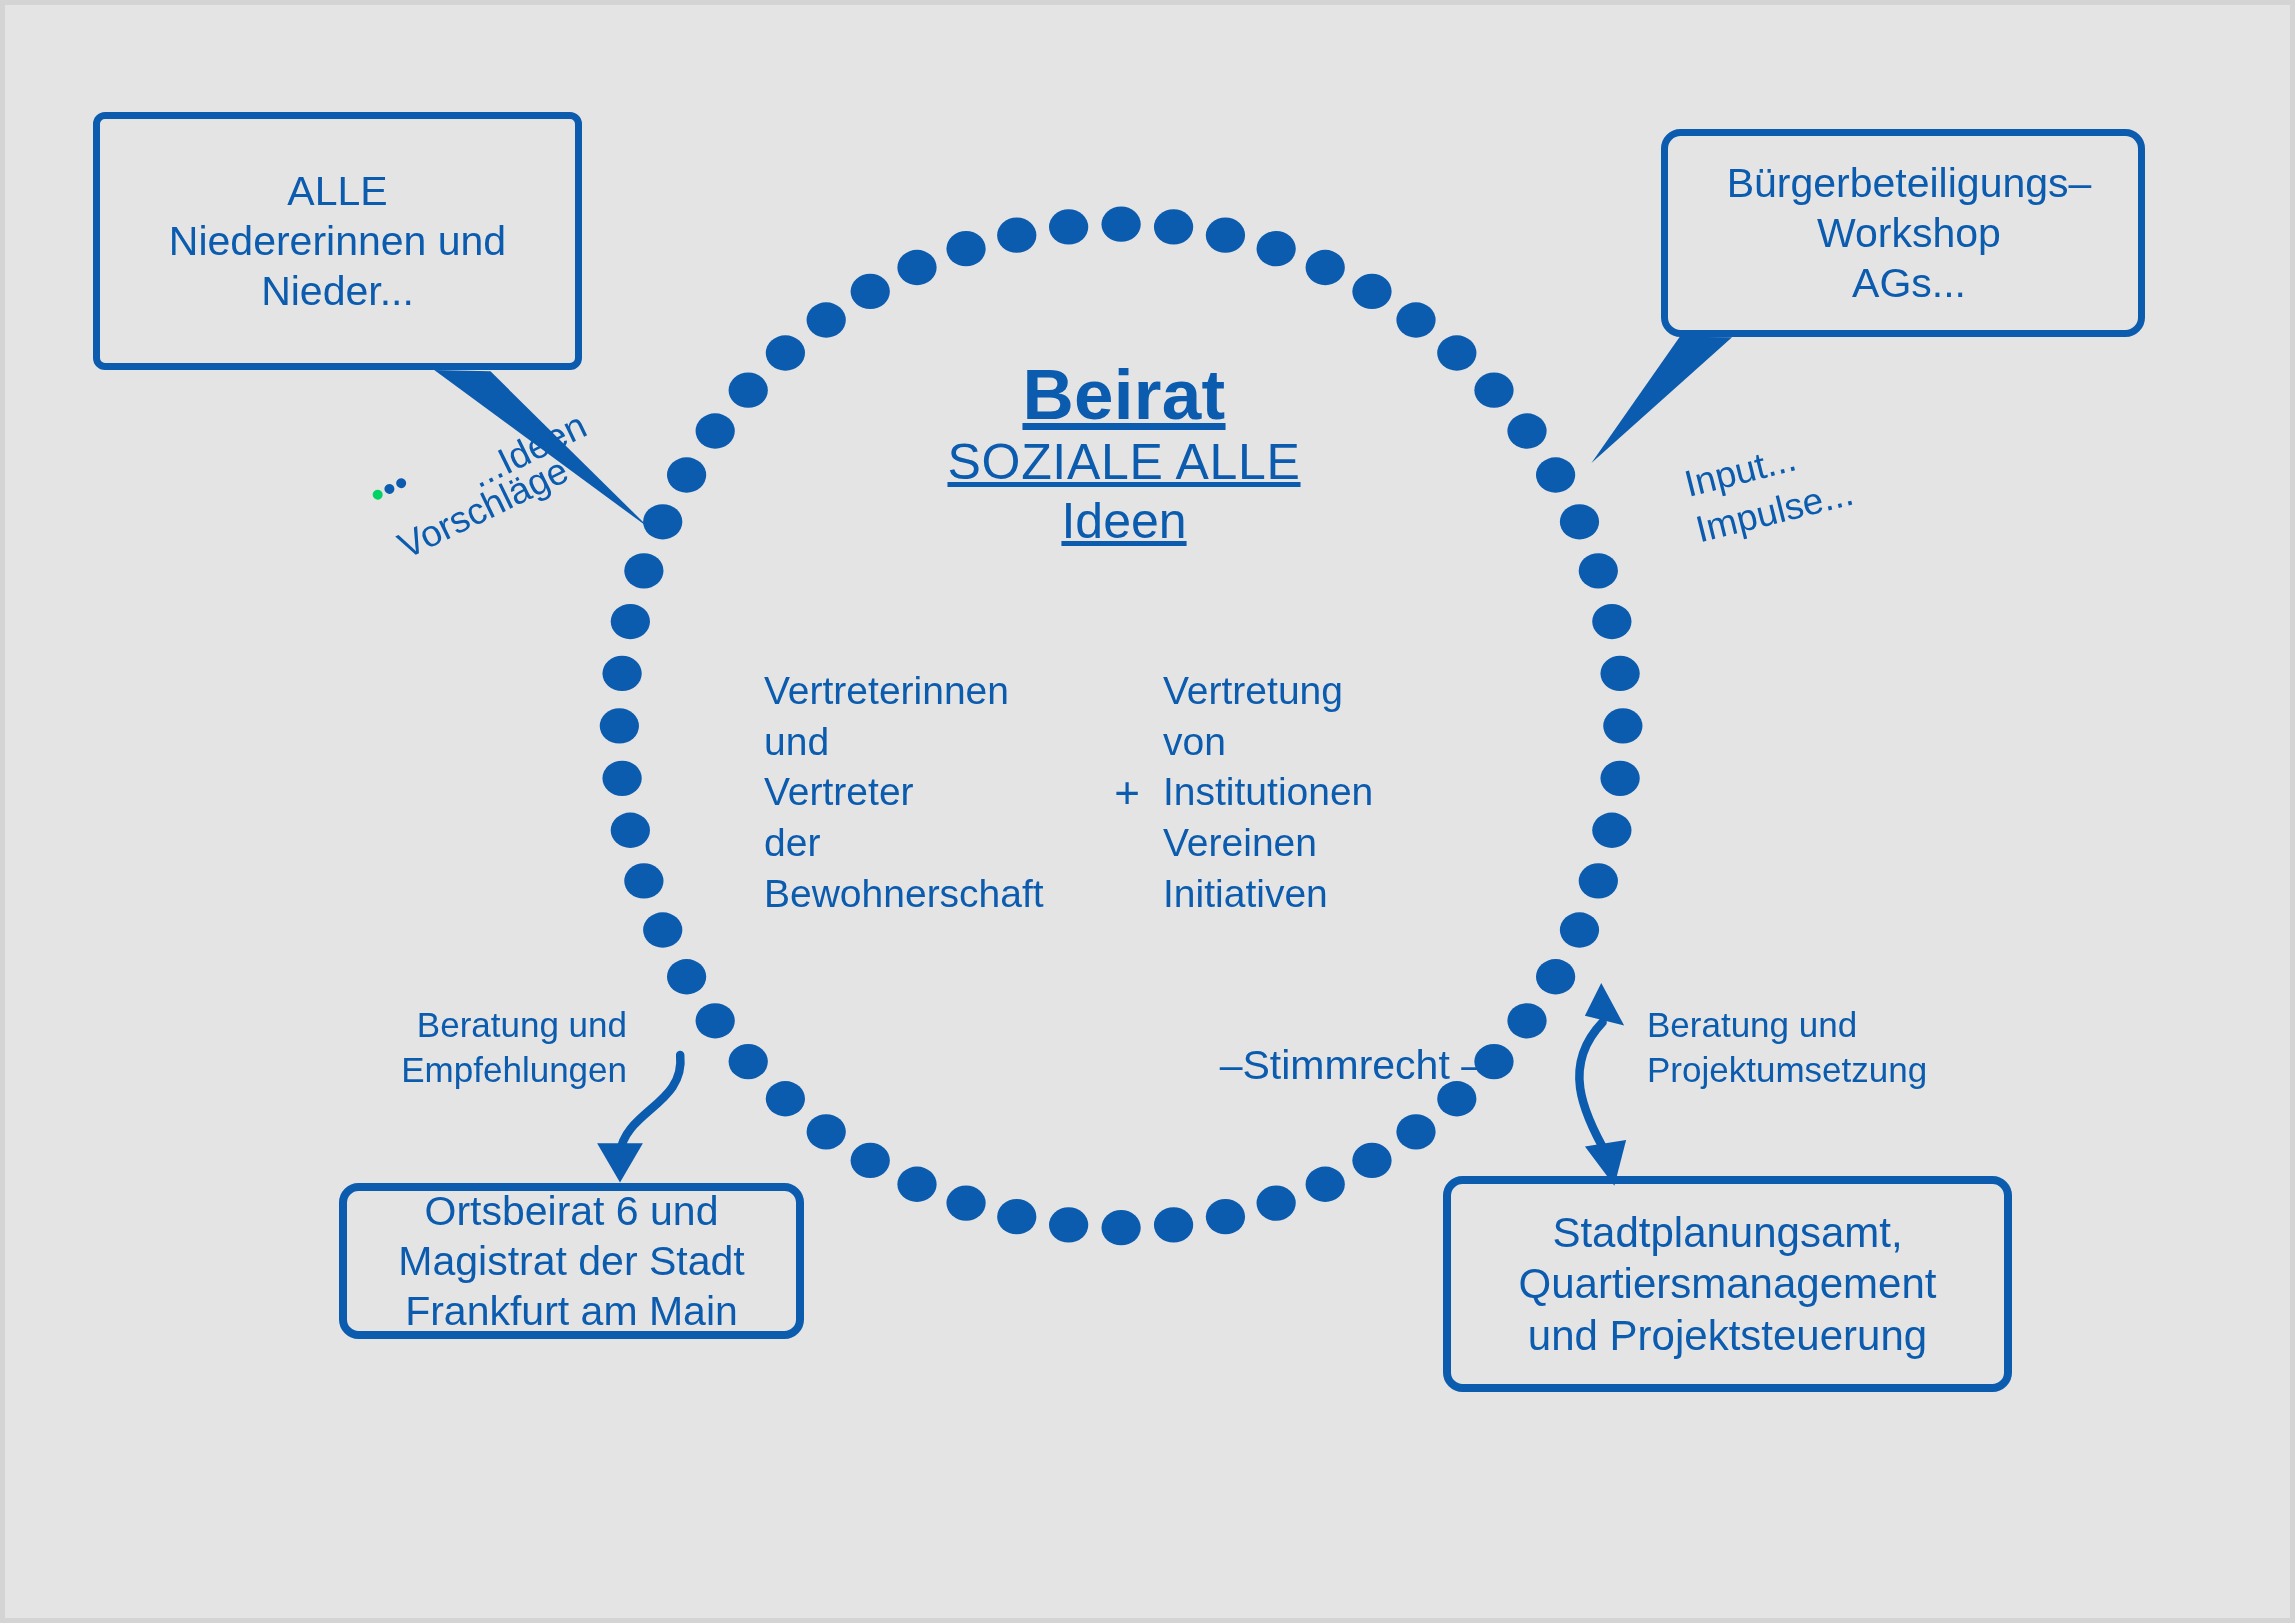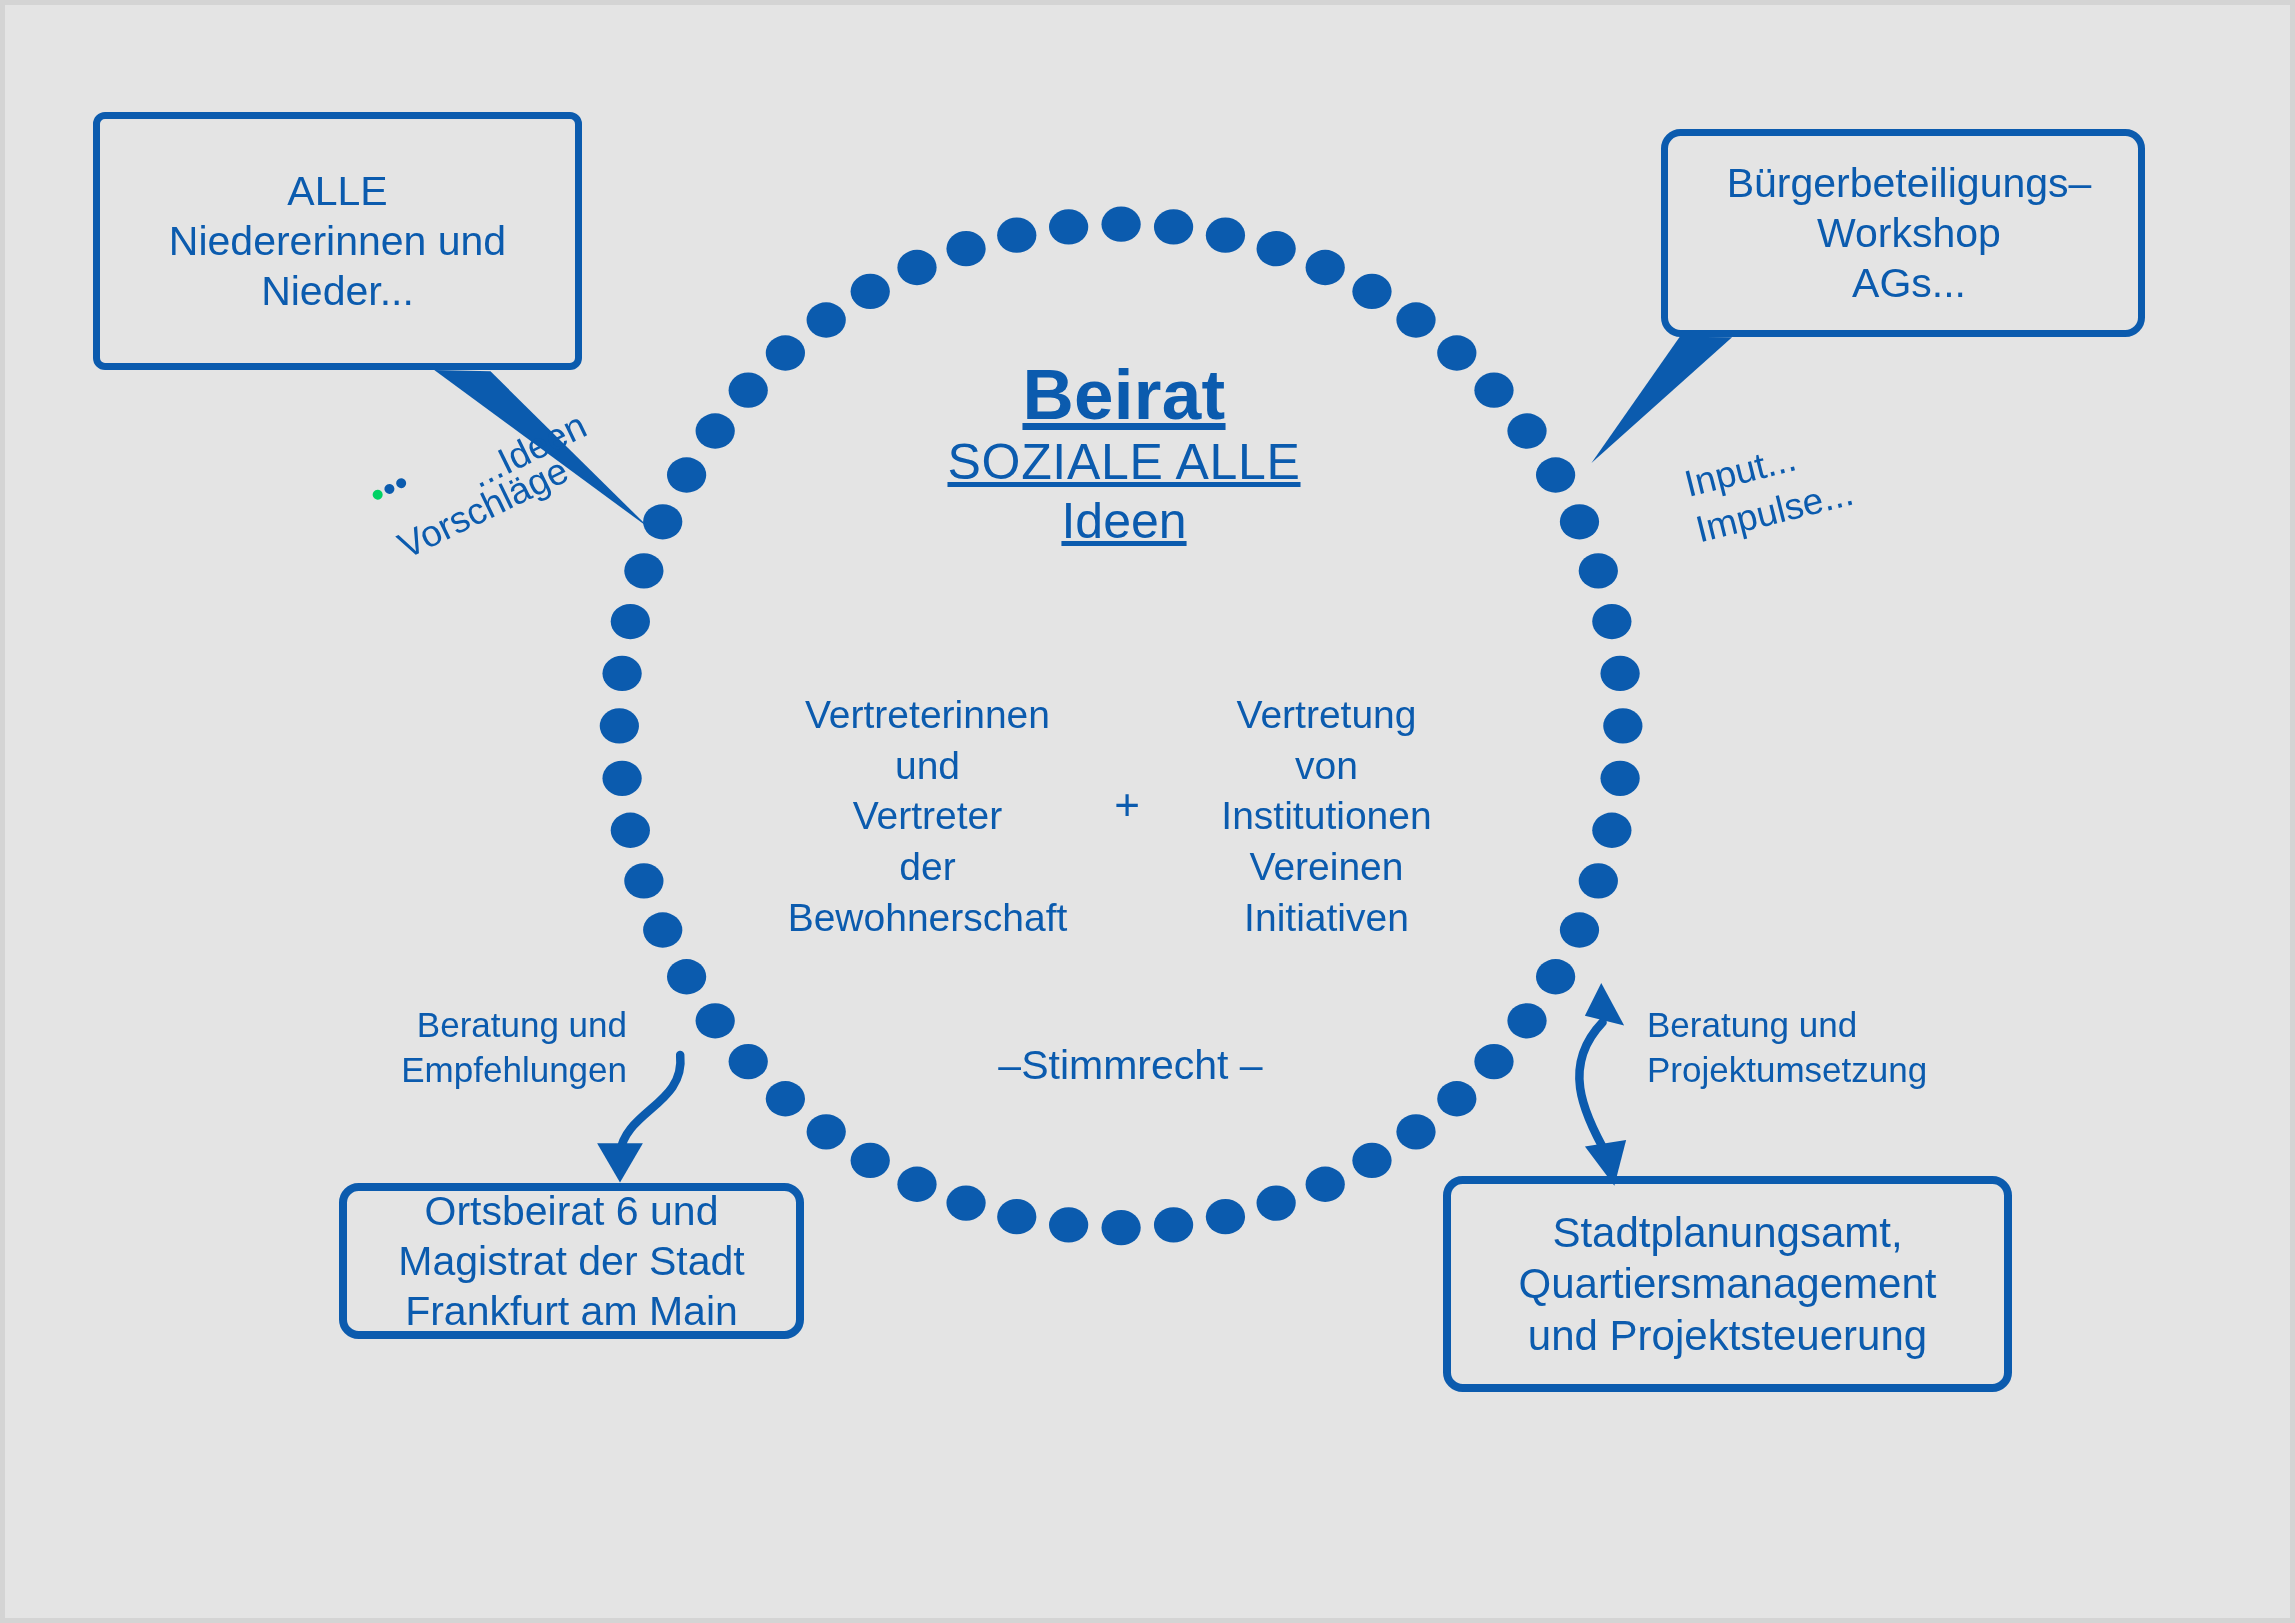--- a/index.html
+++ b/index.html
@@ -38,26 +38,26 @@
     text-decoration:underline;
   }
   .title-main{font-size:71px;font-weight:bold;line-height:1.05;letter-spacing:0.3px;}
   .title-sub1{font-size:50px;line-height:1.18;letter-spacing:0.7px;}
   .title-sub2{font-size:50px;line-height:1.18;}
 
   .cols{
     position:absolute;left:713px;top:661px;width:818px;
     display:flex;align-items:center;justify-content:center;gap:0;
   }
-  .col{width:327px;text-align:center;font-size:39px;line-height:1.30;white-space:pre-line;margin-top:24px;}
+  .col{width:327px;text-align:left;font-size:39px;line-height:1.30;white-space:pre-line;}
   .plus{width:72px;text-align:center;font-size:44px;}
 
   .stimmrecht{
     position:absolute;left:772px;top:1037px;width:707px;
-    text-align:center;font-size:41px;
+    text-align:right;font-size:41px;
   }
 
   .rot-label{position:absolute;font-size:37px;line-height:1.26;white-space:pre-line;}
   #lbl-ideen{left:458px;top:452px;transform:rotate(-26deg);transform-origin:0 0;text-align:left;}
   #lbl-dots{left:357px;top:472px;transform:rotate(-26deg);transform-origin:0 0;font-size:37px;}
   #lbl-dots .g{color:#00d264;}
   #lbl-vorschlaege{left:386px;top:523px;transform:rotate(-26deg);transform-origin:0 0;}
   #lbl-input{left:1675px;top:458px;transform:rotate(-14deg);transform-origin:0 0;text-align:left;}
 
   .flat-label{position:absolute;font-size:35px;line-height:1.28;white-space:pre-line;}

